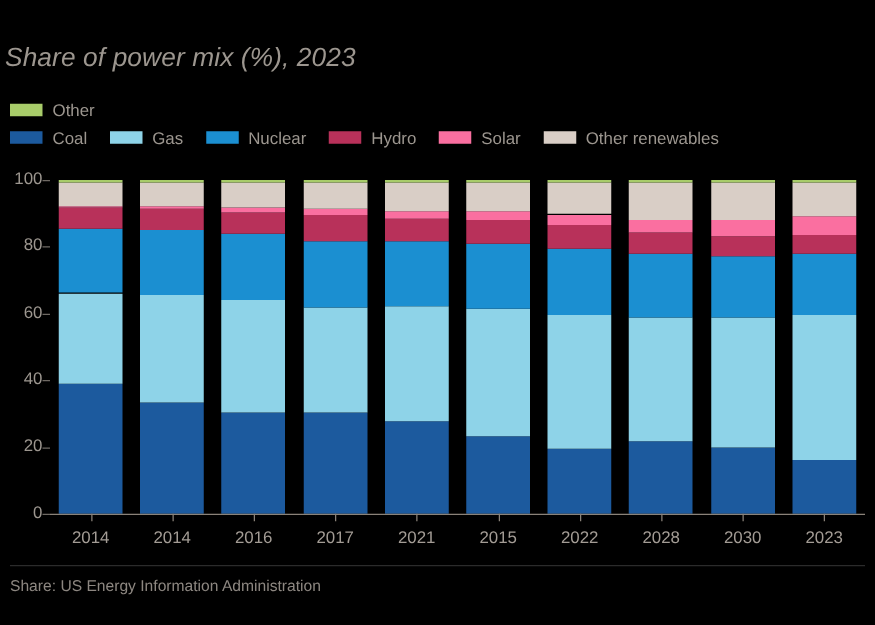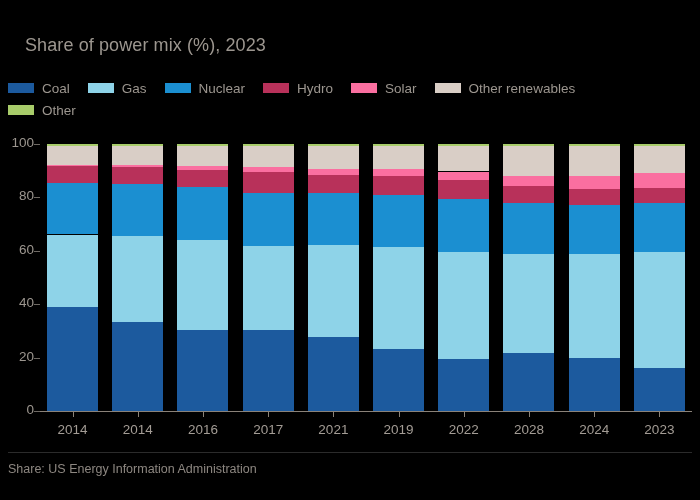--- a/index.html
+++ b/index.html
@@ -19,26 +19,27 @@
     position: absolute;
     left: 0; top: 0;
     width: 700px;
     height: 500px;
     background: #000000;
   }
 
   
   .chart-title {
     position: absolute;
-    left: 25px;
+    left: 4px;
     top: 35px;
-    font-size: 18px;
+    font-size: 21px;
     color: #9c968f;
     letter-spacing: 0.1px;
     white-space: nowrap;
+    font-style: italic;
   }
 
   
   .legend {
     position: absolute;
     left: 8px;
     top: 77px;
     width: 690px;
   }
   .legend-row {
@@ -188,20 +189,26 @@
   }
 </style>
 </head>
 <body>
 
 <div id="chart-root">
 
   <div class="chart-title">Share of power mix (%), 2023</div>
 
   <div class="legend">
+    <div class="legend-row" id="legend-row-1">
+        <div class="legend-item">
+          <span class="legend-swatch" style="background: rgb(168, 204, 106);"></span>
+          <span class="legend-label">Other</span>
+        </div>
+      </div>
     <div class="legend-row" id="legend-row-0">
         <div class="legend-item">
           <span class="legend-swatch" style="background: rgb(28, 90, 158);"></span>
           <span class="legend-label">Coal</span>
         </div>
         <div class="legend-item">
           <span class="legend-swatch" style="background: rgb(142, 211, 232);"></span>
           <span class="legend-label">Gas</span>
         </div>
         <div class="legend-item">
@@ -212,26 +219,20 @@
           <span class="legend-swatch" style="background: rgb(184, 49, 90);"></span>
           <span class="legend-label">Hydro</span>
         </div>
         <div class="legend-item">
           <span class="legend-swatch" style="background: rgb(250, 111, 160);"></span>
           <span class="legend-label">Solar</span>
         </div>
         <div class="legend-item">
           <span class="legend-swatch" style="background: rgb(217, 206, 198);"></span>
           <span class="legend-label">Other renewables</span>
-        </div>
-      </div>
-    <div class="legend-row" id="legend-row-1">
-        <div class="legend-item">
-          <span class="legend-swatch" style="background: rgb(168, 204, 106);"></span>
-          <span class="legend-label">Other</span>
         </div>
       </div>
   </div>
 
   <div class="y-axis" id="y-axis">
       <div class="y-tick" style="top: 267px;">
         <div class="y-tick-label">0</div>
         <div class="y-tick-dash"></div>
       </div>
       <div class="y-tick" style="top: 213.6px;">
@@ -389,33 +390,33 @@
       <div class="x-group" style="left: 195.6px; width: 65.2px;">
         <div class="x-tick-mark"></div>
         <div class="x-tick-label">2017</div>
       </div>
       <div class="x-group" style="left: 260.8px; width: 65.2px;">
         <div class="x-tick-mark"></div>
         <div class="x-tick-label">2021</div>
       </div>
       <div class="x-group" style="left: 326px; width: 65.2px;">
         <div class="x-tick-mark"></div>
-        <div class="x-tick-label">2019</div>
+        <div class="x-tick-label">2015</div>
       </div>
       <div class="x-group" style="left: 391.2px; width: 65.2px;">
         <div class="x-tick-mark"></div>
         <div class="x-tick-label">2022</div>
       </div>
       <div class="x-group" style="left: 456.4px; width: 65.2px;">
         <div class="x-tick-mark"></div>
         <div class="x-tick-label">2028</div>
       </div>
       <div class="x-group" style="left: 521.6px; width: 65.2px;">
         <div class="x-tick-mark"></div>
-        <div class="x-tick-label">2024</div>
+        <div class="x-tick-label">2030</div>
       </div>
       <div class="x-group" style="left: 586.8px; width: 65.2px;">
         <div class="x-tick-mark"></div>
         <div class="x-tick-label">2023</div>
       </div>
     </div>
 
   <div class="footer-rule"></div>
   <div class="source-note">Share: US Energy Information Administration</div>
 

